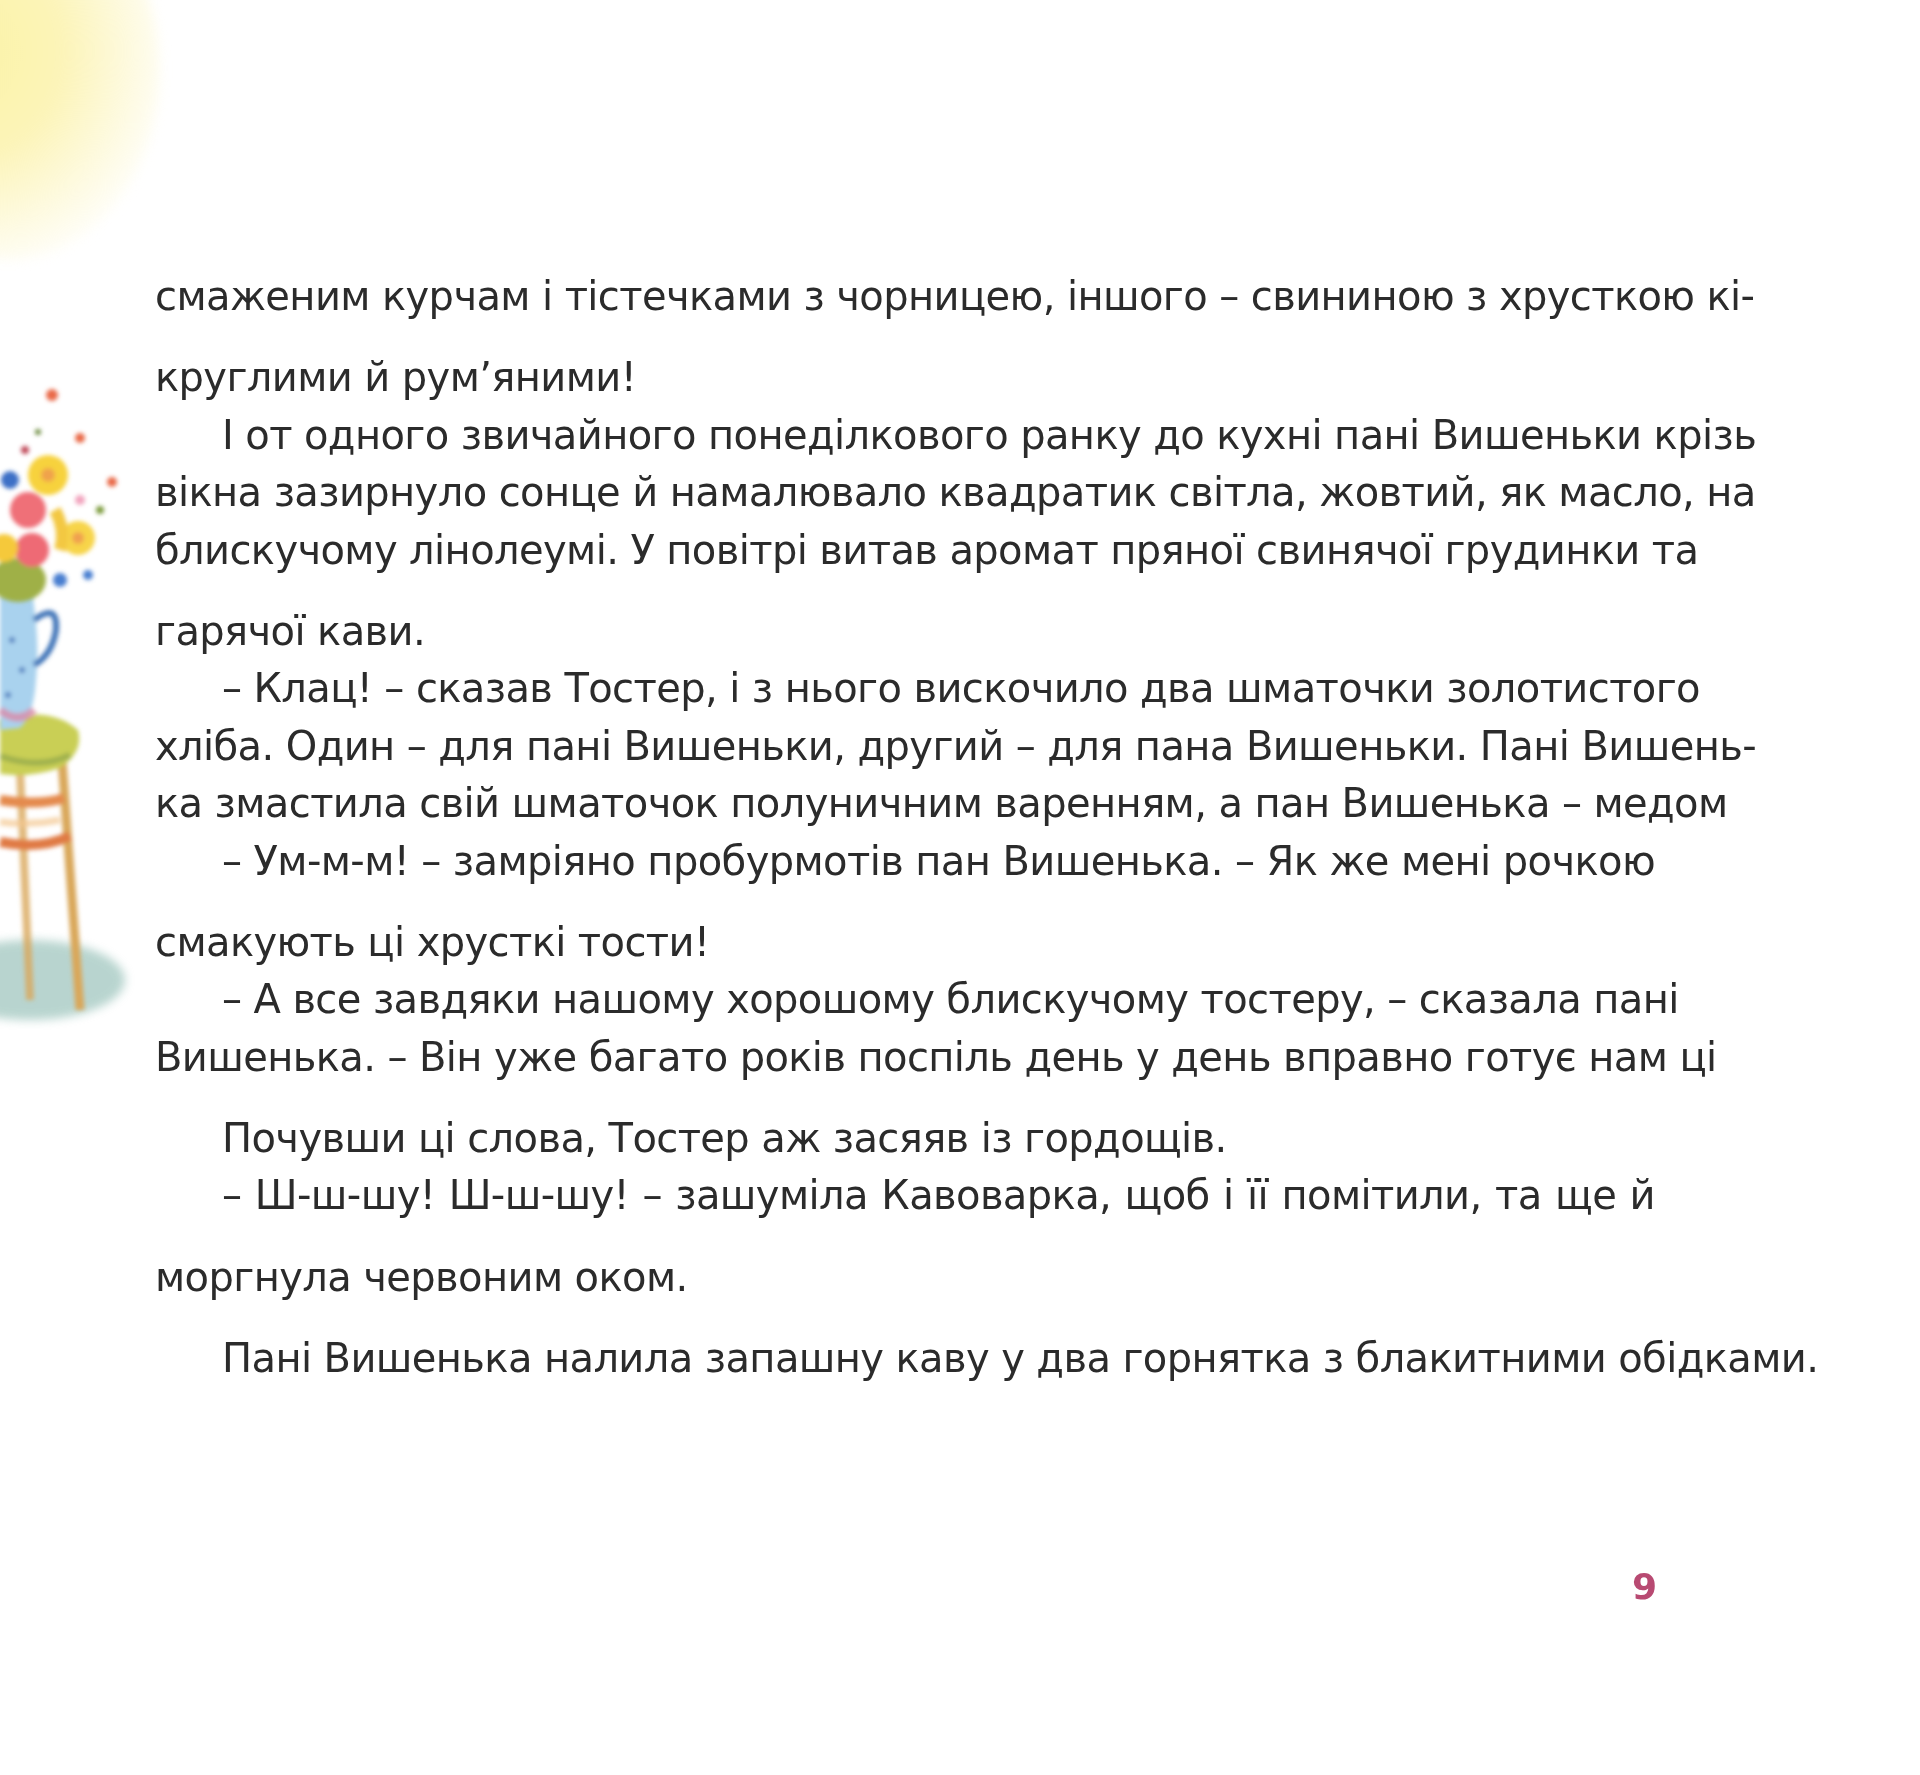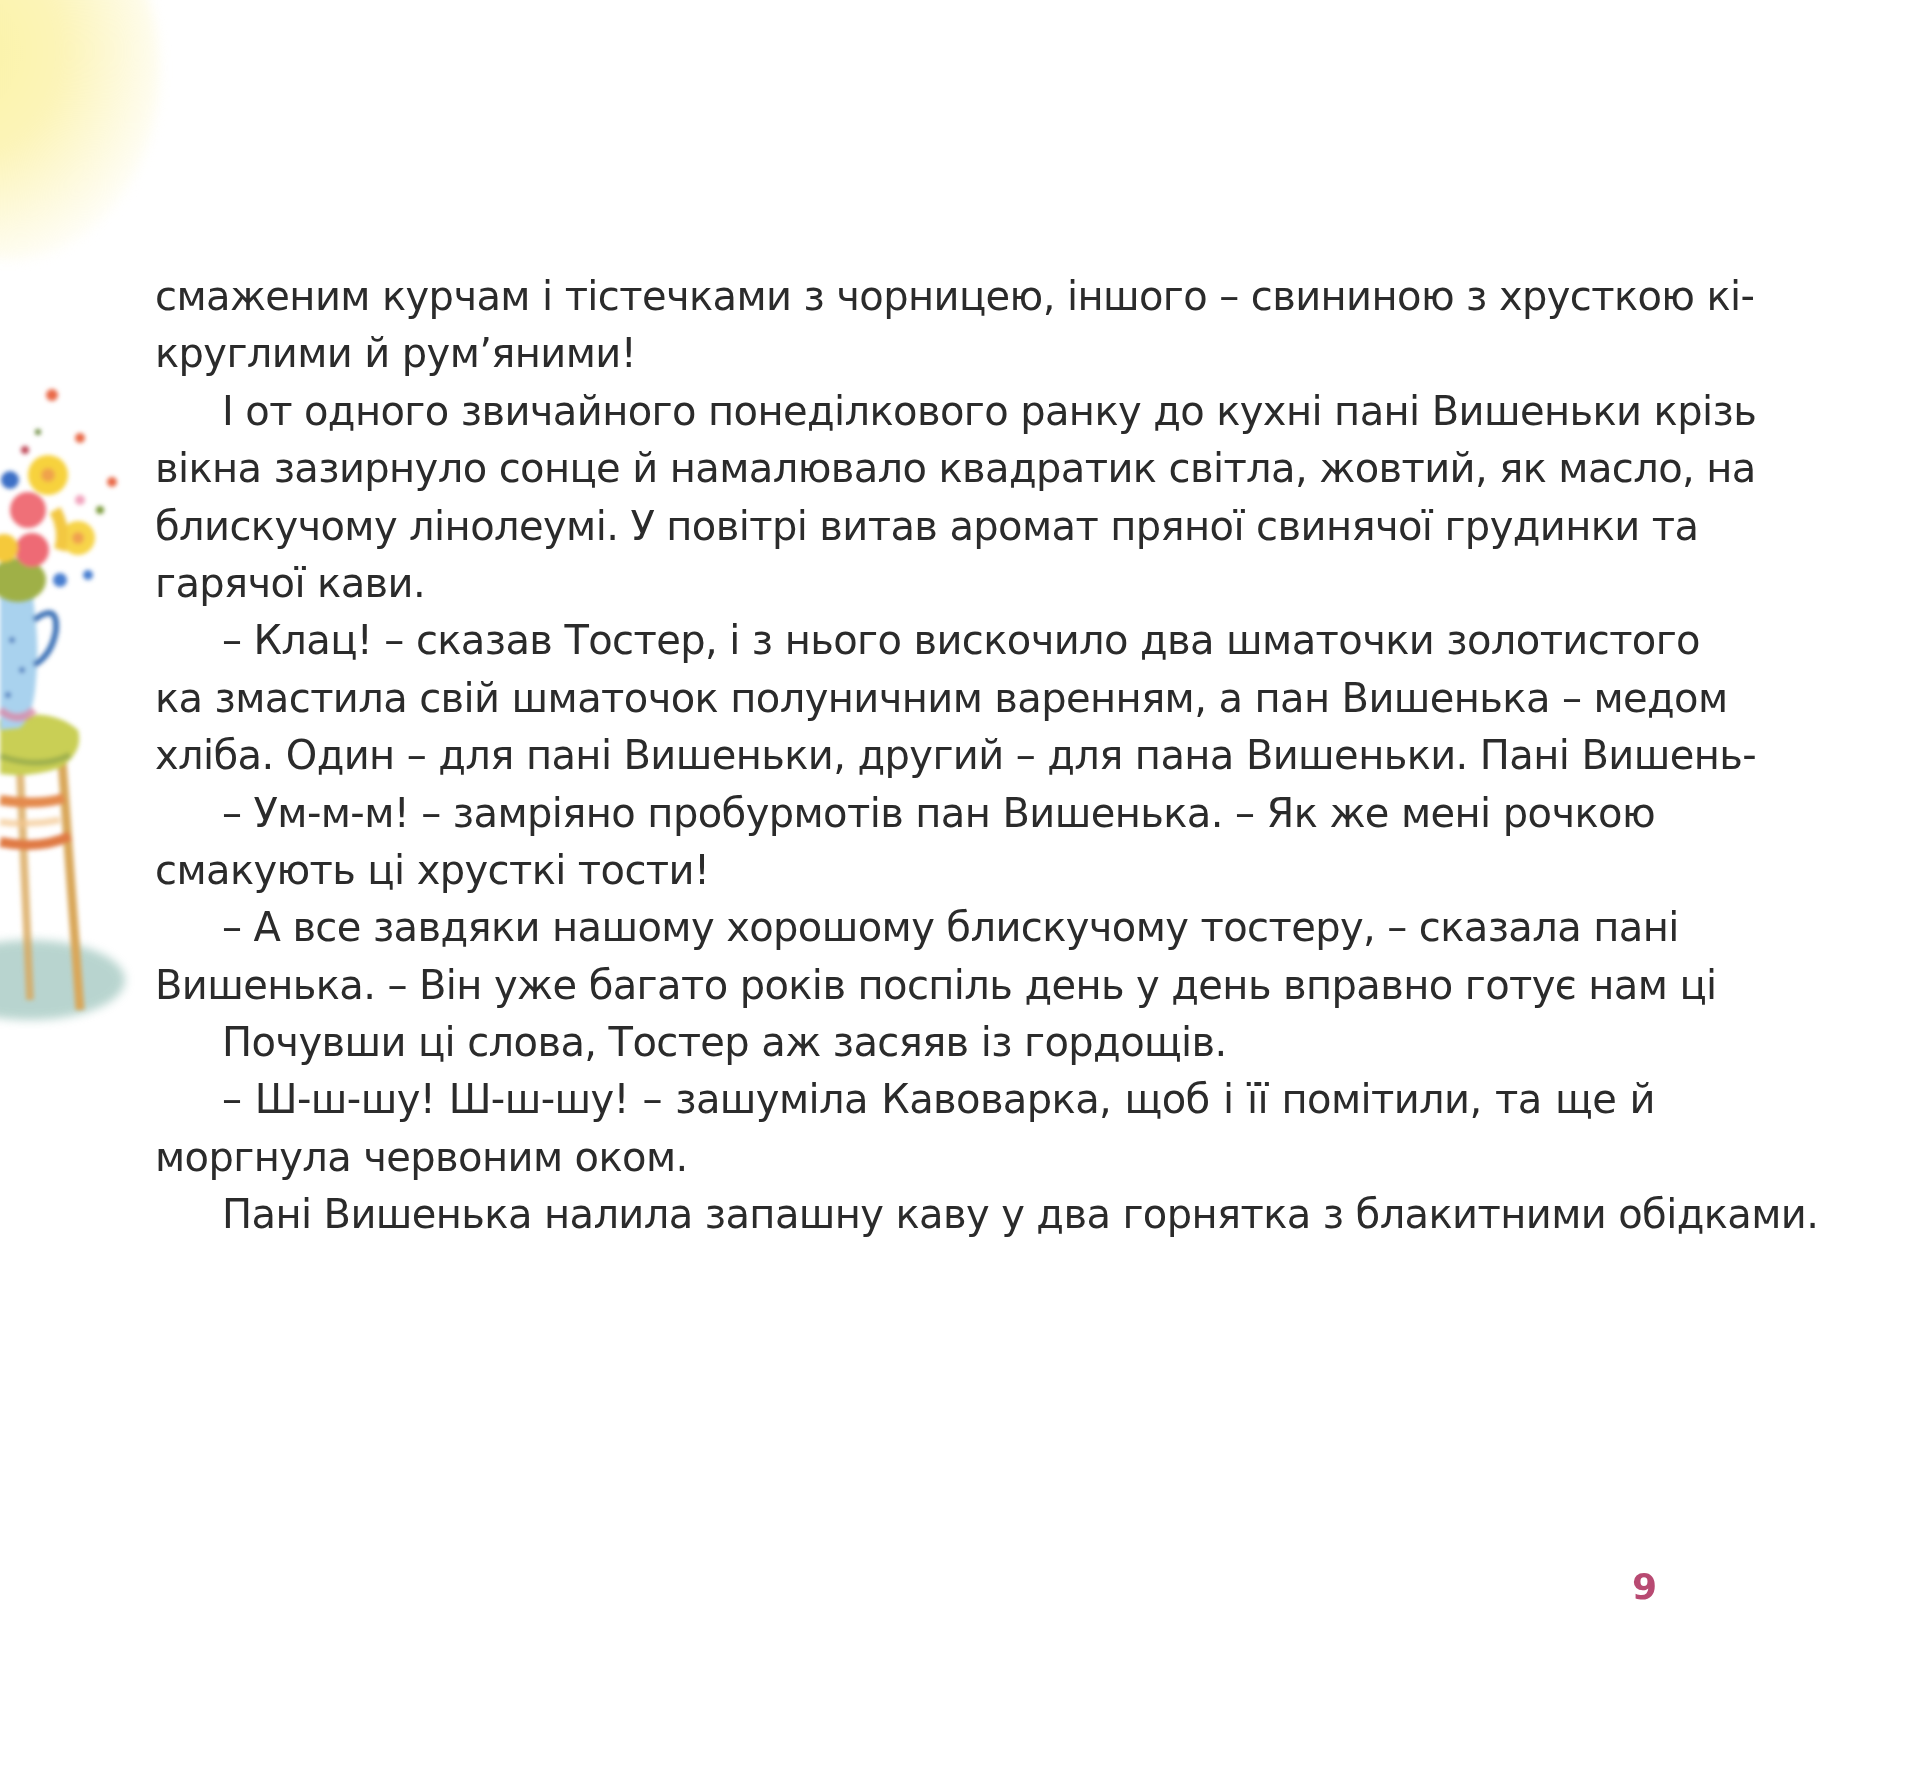--- a/index.html
+++ b/index.html
@@ -46,20 +46,21 @@
     .line {
       display: block;
       white-space: nowrap;
       text-align: justify;
       text-align-last: justify;
       height: 57.4px;
       overflow: visible;
     }
     .line.last {
       text-align-last: left;
+      margin-top: 24px;
     }
     .line.indent {
       padding-left: 67px;
     }
     .page-number {
       position: absolute;
       left: 1632px;
       top: 1566px;
       font-size: 36px;
       font-weight: bold;
@@ -129,22 +130,22 @@
 </svg>
 
 <div class="text-block">
   <span class="line">смаженим курчам і тістечками з чорницею, іншого – свининою з хрусткою кі-</span>
   <span class="line last">круглими й рум’яними!</span>
   <span class="line indent">І от одного звичайного понеділкового ранку до кухні пані Вишеньки крізь</span>
   <span class="line">вікна зазирнуло сонце й намалювало квадратик світла, жовтий, як масло, на</span>
   <span class="line">блискучому лінолеумі. У повітрі витав аромат пряної свинячої грудинки та</span>
   <span class="line last">гарячої кави.</span>
   <span class="line indent">– Клац! – сказав Тостер, і з нього вискочило два шматочки золотистого</span>
+  <span class="line">хліба. Один – для пані Вишеньки, другий – для пана Вишеньки. Пані Вишень-</span>
   <span class="line">ка змастила свій шматочок полуничним варенням, а пан Вишенька – медом</span>
-  <span class="line">хліба. Один – для пані Вишеньки, другий – для пана Вишеньки. Пані Вишень-</span>
   <span class="line indent">– Ум-м-м! – замріяно пробурмотів пан Вишенька. – Як же мені рочкою</span>
   <span class="line last">смакують ці хрусткі тости!</span>
   <span class="line indent">– А все завдяки нашому хорошому блискучому тостеру, – сказала пані</span>
   <span class="line">Вишенька. – Він уже багато років поспіль день у день вправно готує нам ці</span>
   <span class="line indent last">Почувши ці слова, Тостер аж засяяв із гордощів.</span>
   <span class="line indent">– Ш-ш-шу! Ш-ш-шу! – зашуміла Кавоварка, щоб і її помітили, та ще й</span>
   <span class="line last">моргнула червоним оком.</span>
   <span class="line indent last">Пані Вишенька налила запашну каву у два горнятка з блакитними обідками.</span>
 </div>
 

